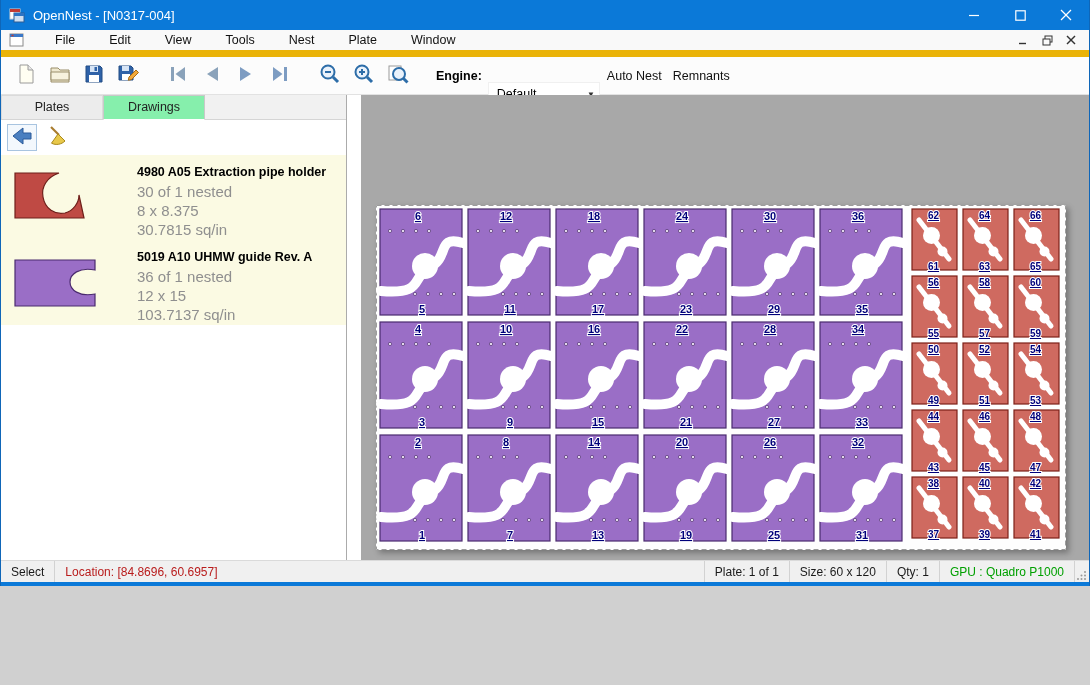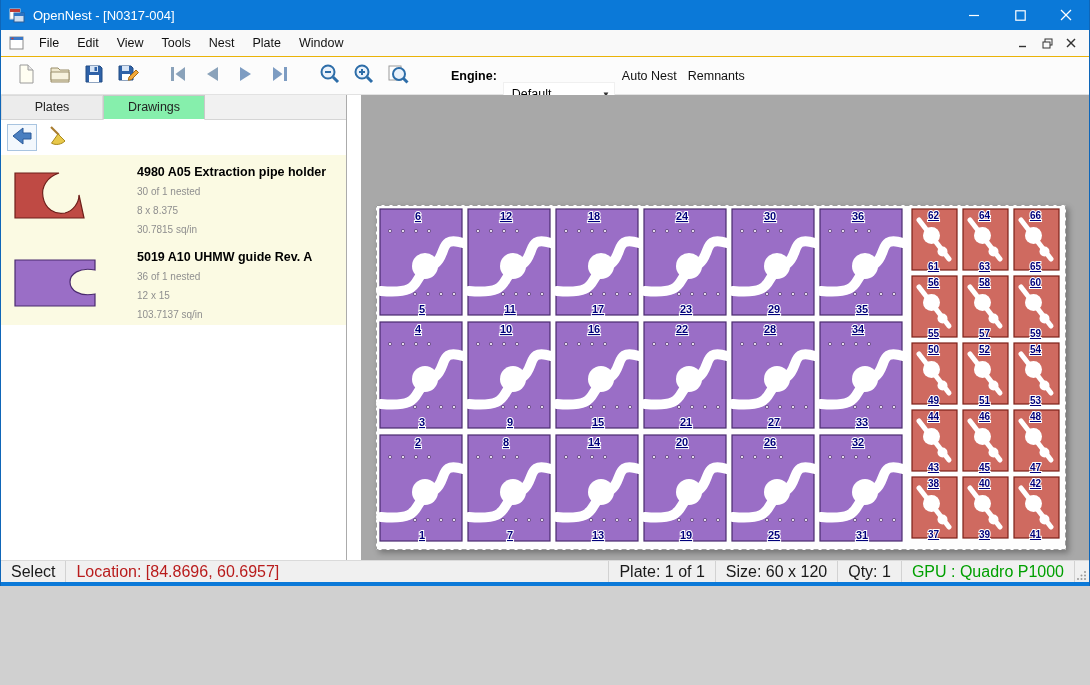--- a/index.html
+++ b/index.html
@@ -10,55 +10,55 @@
     display:flex; flex-direction:column; overflow:hidden;
     border-left:1px solid #0f66b8; border-right:1px solid #0f66b8;
   }
   
   .titlebar{ height:30px; background:#0b79d8; display:flex; align-items:center; color:#fff; flex:none; }
   .titlebar .app-icon{ width:16px; height:16px; margin:0 8px 0 8px; display:inline-flex; }
   .titlebar .title{ font-size:13px; }
   .win-controls{ margin-left:auto; display:flex; height:100%; }
   .win-btn{ width:46px; height:100%; display:flex; align-items:center; justify-content:center; cursor:default; }
   
-  .menubar{ height:27px; background:#f9f9f9; display:flex; align-items:center; flex:none; border-bottom:1px solid #eab308; }
+  .menubar{ height:27px; background:#f9f9f9; display:flex; align-items:center; flex:none; border-bottom:7px solid #eab308;gap:16px; }
   .mdi-doc-icon{ width:18px; height:16px; margin:0 4px 0 7px; display:inline-flex; }
   .menu-item{ font-size:12.5px; color:#111; padding:5px 9px; cursor:default; }
   .mdi-controls{ margin-left:auto; display:flex; align-items:center; padding-right:6px; }
   .mdi-btn{ width:24px; height:20px; display:flex; align-items:center; justify-content:center; }
   
   .toolbar{ height:38px; background:#fcfcfc; border-bottom:1px solid #e2e2e2; display:flex; align-items:center; flex:none; padding-left:8px; }
   .tb-btn{ width:34px; height:30px; display:flex; align-items:center; justify-content:center; border-radius:3px; }
   .tb-gap{ width:16px; flex:none; }
-  .engine-label{ font-size:12.5px; font-weight:bold; margin-left:36px; margin-right:6px; }
+  .engine-label{ font-size:12.5px; font-weight:bold; margin-left:21px; margin-right:6px; }
   .engine-combo{ width:112px; height:24px; background:#fff; border:1px solid #f0f0f0; display:flex; align-items:center; font-size:12.5px; padding:0 4px 0 8px;margin-top:37px; }
   .engine-combo .combo-arrow{ margin-left:auto; font-size:8px; color:#333; }
   .tb-text-btn{ font-size:12.5px; color:#111; margin-left:3px; padding:5px 4px; cursor:default; }
   
   .content{ flex:1; display:flex; min-height:0;justify-content:space-between; }
   .sidebar{ width:346px; flex:none; background:#fff; border-right:1px solid #ababab; display:flex; flex-direction:column; }
   .tabstrip{ height:25px; background:#f1f1f1; display:flex; border-bottom:1px solid #d5d5d5; flex:none; }
   .tab{ min-width:102px; text-align:center; font-size:12.5px; padding:4px 14px; background:#ececec; border:1px solid #dadada; border-bottom:none; color:#222; cursor:default; }
   .tab.active{ background:#86efac; border-color:#c9c9c9; margin-bottom:-1px; border-bottom:1px solid #fff; }
   .side-toolbar{ height:35px; display:flex; align-items:center; padding:0 6px; gap:6px; flex:none; }
   .side-btn{ width:30px; height:27px; display:flex; align-items:center; justify-content:center; background:transparent; border:none; }
   .side-btn.boxed{ border:1px solid #a8c4e0; background:#f3f8fd; }
   .drawing-list{ flex:1; overflow:hidden; }
   .drawing-item{ display:flex; background:#fbfae3; height:85px; padding:6px 8px; cursor:default;gap:28px; }
   .thumb{ width:100px; flex:none; display:flex; align-items:center; }
   .drawing-info{ padding-top:4px; }
   .drawing-title{ font-size:12.5px; font-weight:bold; color:#000; margin-bottom:3px; }
-  .drawing-sub{ font-size:10px; color:#8f8f8f; line-height:19px; }
+  .drawing-sub{ font-size:15px; color:#8f8f8f; line-height:19px; }
   .canvas{ flex:1; position:relative; background:#a8a8a8; min-width:0; }
   .white-gutter{ position:absolute; left:0; top:0; width:14px; height:100%; background:#ffffff; }
   .plate-wrap{ position:absolute; left:29px; top:110px; width:690px; height:345px; box-shadow:3px 3px 6px rgba(0,0,0,.30); }
   #plate-svg{ display:block; width:690px; height:345px; background:#ffffff; }
   #plate-svg text{ font-family:"Liberation Sans","DejaVu Sans",sans-serif; }
   
-  .statusbar{ height:22px; background:#f0f0f0; border-top:1px solid #dadada; display:flex; align-items:stretch; flex:none; font-size:16px; color:#1a1a1a; }
+  .statusbar{ height:22px; background:#f0f0f0; border-top:1px solid #dadada; display:flex; align-items:stretch; flex:none; font-size:12px; color:#1a1a1a; }
   .sb-seg{ display:flex; align-items:center; padding:0 10px; white-space:nowrap; }
   .sb-sep{ width:1px; background:#d2d2d2; }
   .sb-location{ color:#b91c1c; }
   .sb-spacer{ flex:1; }
   .sb-right{ border-left:1px solid #d2d2d2; }
   .sb-gpu{ color:#00a000; }
   .sb-grip{ width:14px; display:flex; align-items:flex-end; justify-content:flex-end; padding:2px; }
   .bottom-strip{ height:4px; background:#0b79d8; flex:none; }
 </style>
 </head>

